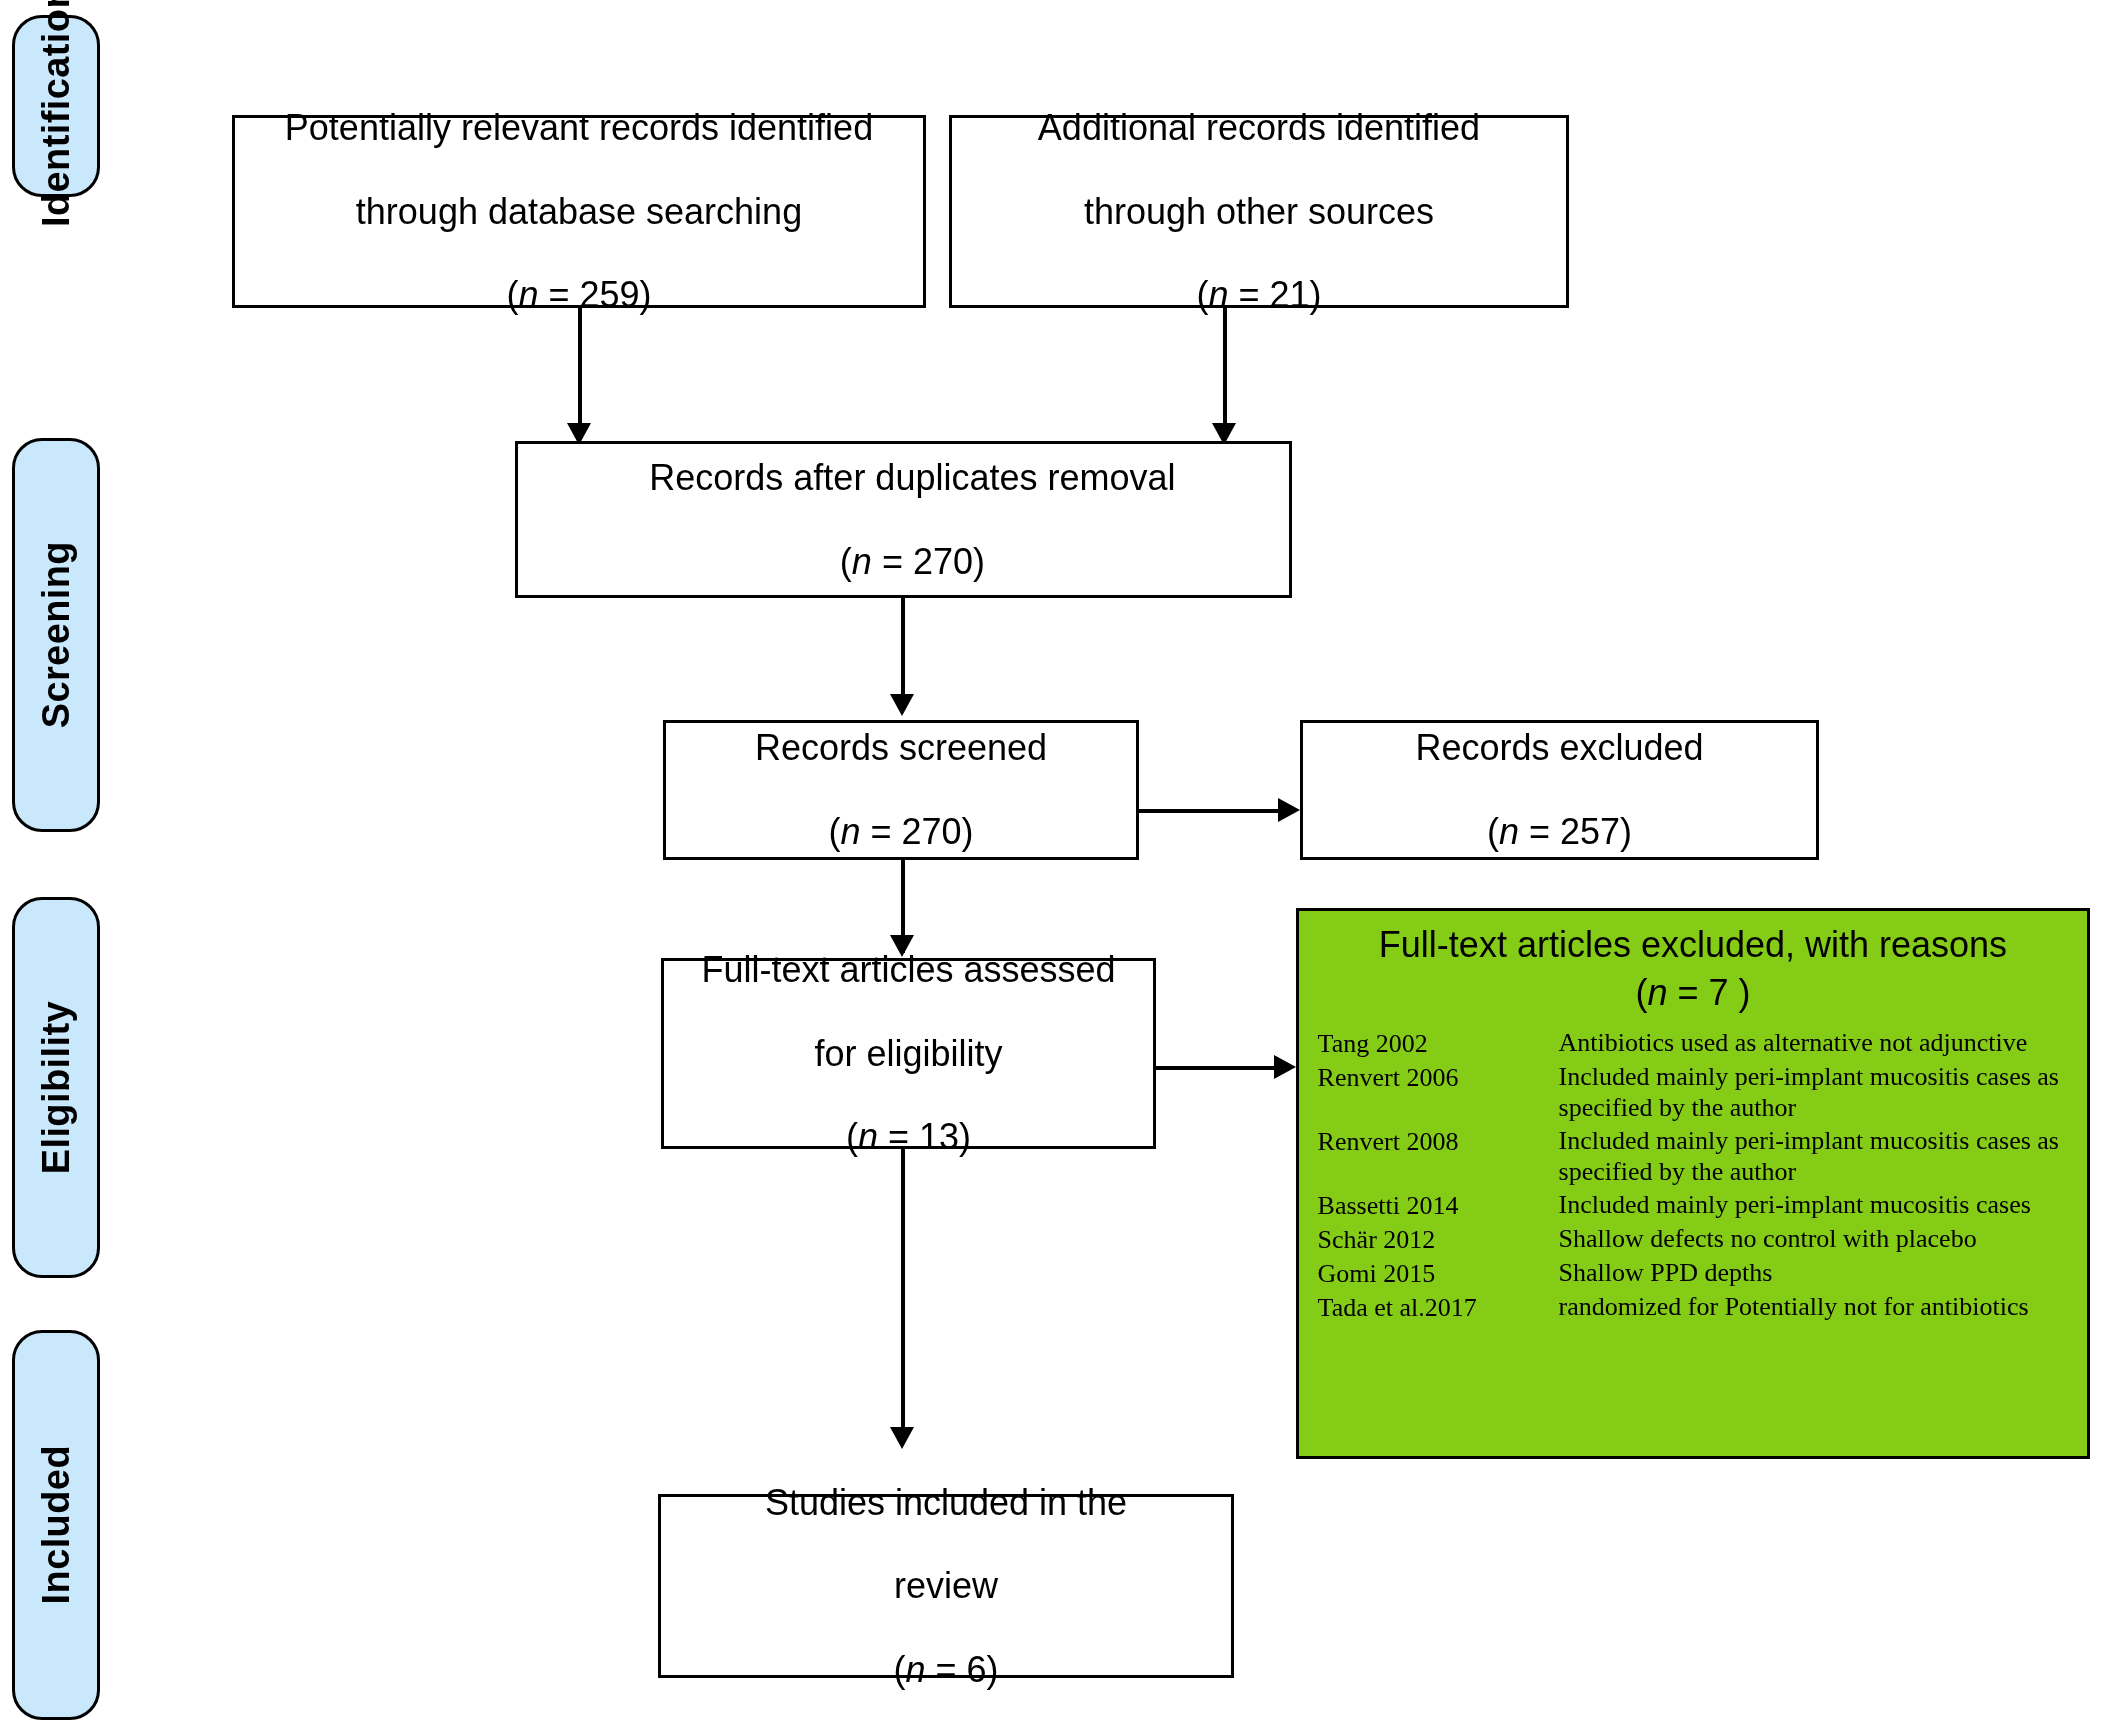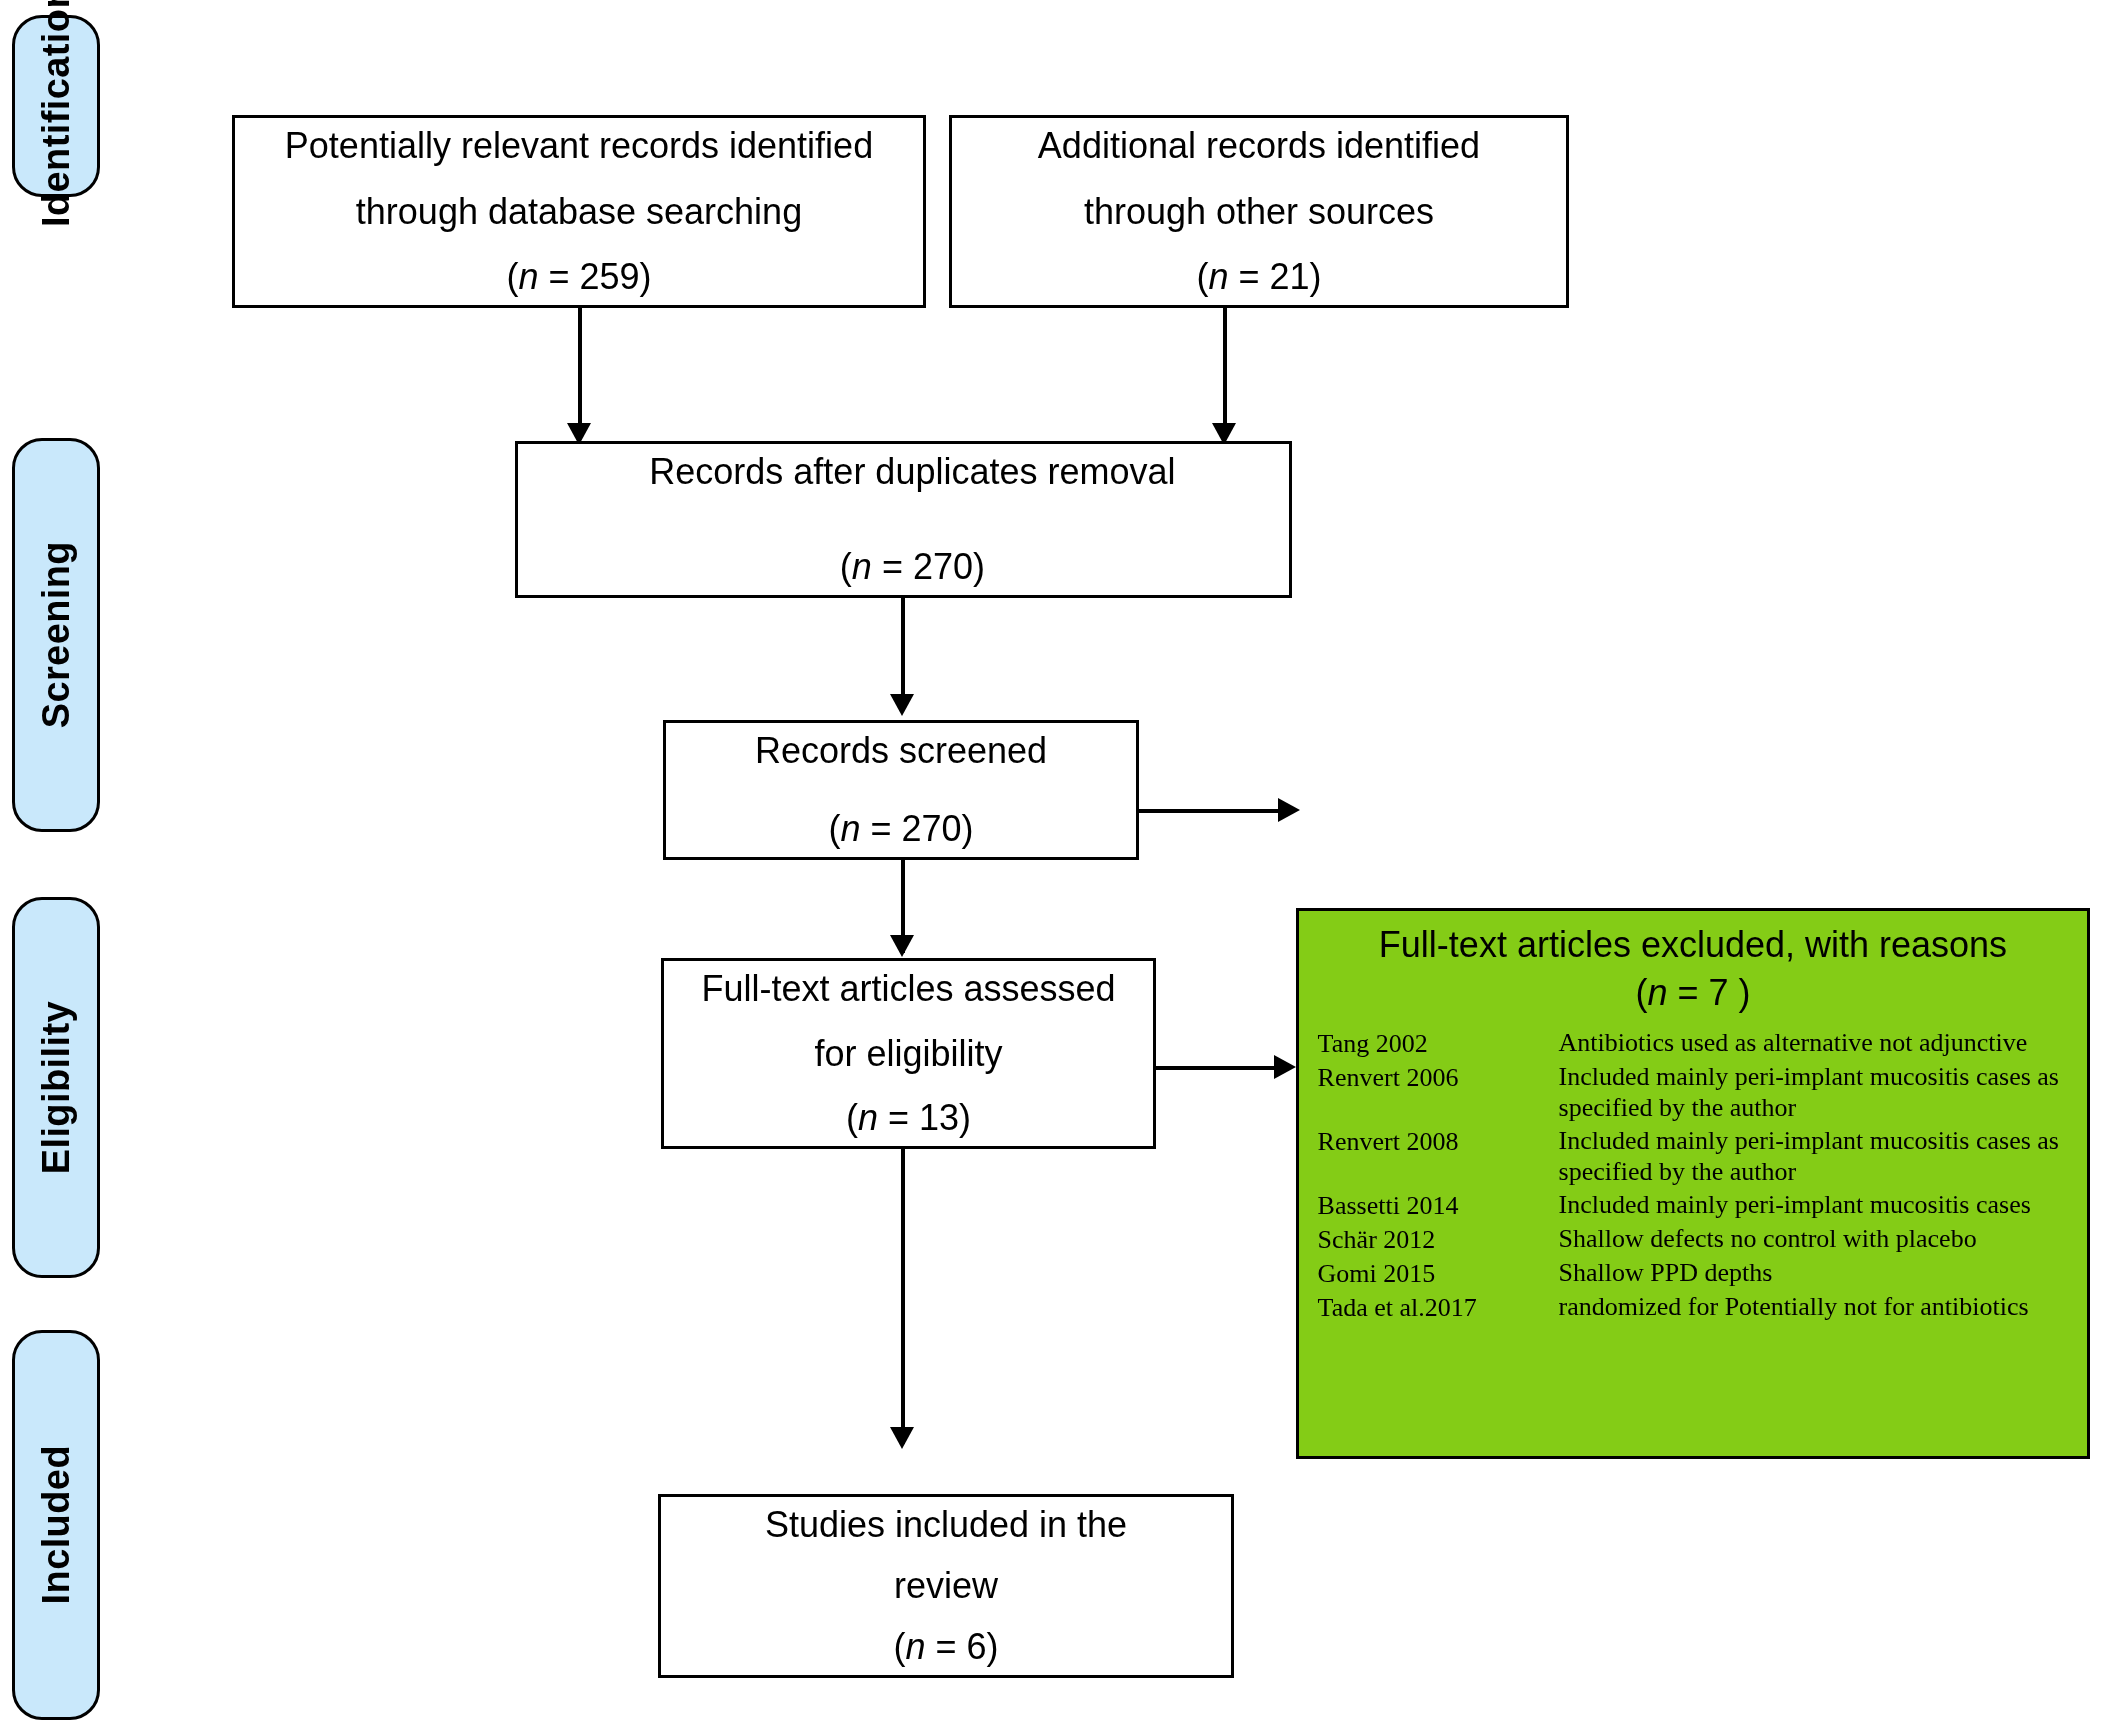--- a/index.html
+++ b/index.html
@@ -43,27 +43,28 @@
 
   
   .flow-box {
     position: absolute;
     background: #ffffff;
     border: 3.8px solid #000000;
     box-sizing: border-box;
     display: flex;
     flex-direction: column;
     align-items: center;
-    justify-content: space-between;
+    justify-content: center;
     text-align: center;
     font-family: "Liberation Sans", sans-serif;
     font-size: 36px;
     line-height: 1.32;
     color: #000000;
     padding: 4.2px 10.2px;
+    gap: 36px;
   }
   .flow-box .line { display: block; white-space: nowrap; }
   .flow-box .count { display: block; white-space: nowrap; }
   .count .n { font-style: italic; }
 
   
   .reasons-box {
     position: absolute;
     background: #84cc16;
     border: 3.8px solid #000000;
@@ -181,20 +182,24 @@
   <div class="arrow-down" style="left:890px; top:694px;"></div>
 
   <div class="flow-box" style="left:663px; top:720px; width:476px; height:140px;">
     <span class="line">Records screened</span>
     <span class="count"><span>(</span><span class="n">n</span><span> = 270)</span></span>
   </div>
 
   <div class="hline" style="left:1139px; top:809px; width:140px;"></div>
   <div class="arrow-right" style="left:1278px; top:798px;"></div>
 
+  <div class="flow-box" style="left:1300px; top:720px; width:519px; height:140px;">
+    <span class="line">Records excluded</span>
+    <span class="count"><span>(</span><span class="n">n</span><span> = 257)</span></span>
+  </div>
 
   <div class="vline" style="left:901px; top:860px; width:3.8px; height:93px;"></div>
   <div class="arrow-down" style="left:890px; top:935px;"></div>
 
   <div class="flow-box" style="left:661px; top:958px; width:495px; height:191px;">
     <span class="line">Full-text articles assessed</span>
     <span class="line">for eligibility</span>
     <span class="count"><span>(</span><span class="n">n</span><span> = 13)</span></span>
   </div>
 

